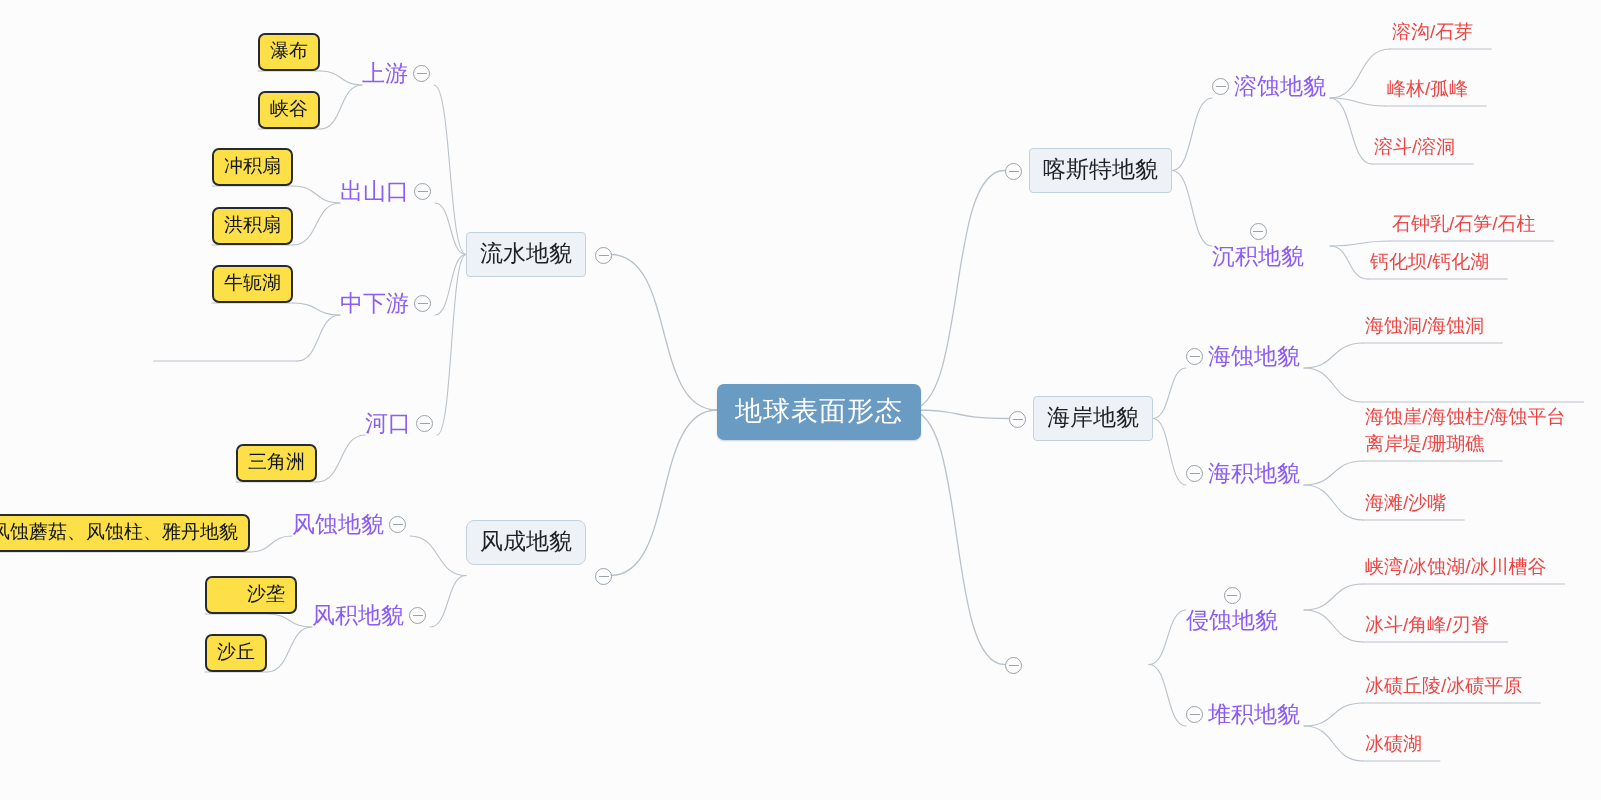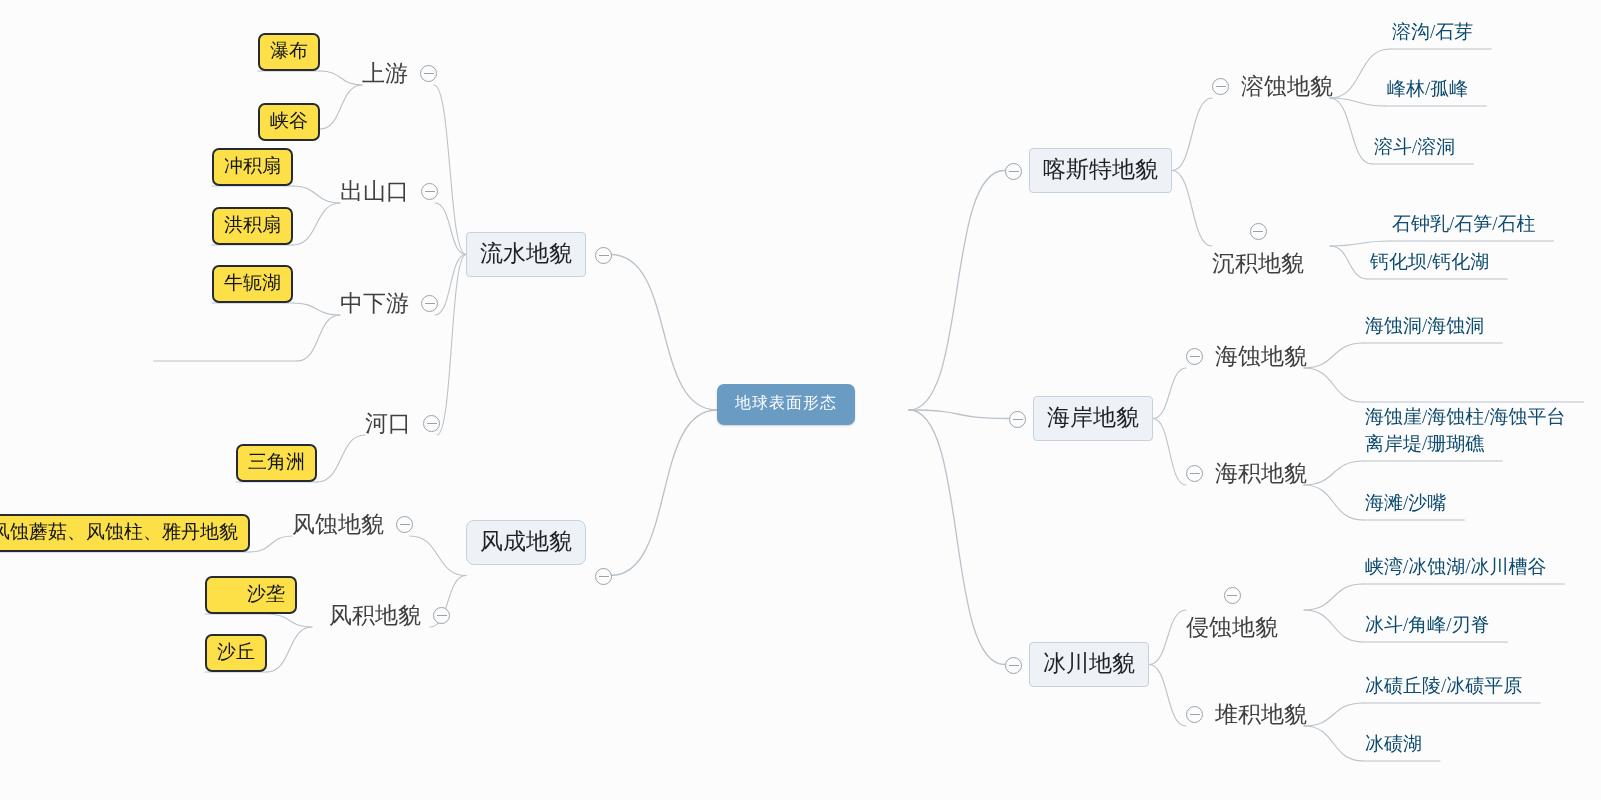--- a/index.html
+++ b/index.html
@@ -12,44 +12,44 @@
   }
   #canvas{position:absolute;left:0;top:0;width:1601px;height:800px;}
   svg#links{position:absolute;left:0;top:0;width:1601px;height:800px;pointer-events:none;}
   .node{position:absolute;white-space:nowrap;box-sizing:border-box;}
 
   
   .root{
     background:#6a9bc3;
     color:#ffffff;
     border-radius:7px;
-    font-size:16px;
+    font-size:27px;
     letter-spacing:1px;
     padding:9px 18px 11px 18px;
     box-shadow:0 1px 2px rgba(0,0,0,.18);
     display:flex;align-items:center;justify-content:center;
   }
 
   
   .lvl1{
     background:#eef2f6;
     border:1px solid #c2d2de;
     border-radius:4px;
     color:#1d2228;
     font-size:23px;
     padding:5px 13px 7px 13px;
     display:flex;align-items:center;justify-content:center;
   }
 
   
   .lvl2{
-    color:#404040;
+    color:#8b5cf6;
     font-size:23px;
     display:flex;align-items:center;
-    gap:12px;
+    gap:5px;
   }
   .lvl2 .lbl{line-height:1;}
 
   
   .collapse{
     width:15px;height:15px;
     border:1.3px solid #9aa3ab;
     border-radius:50%;
     position:relative;
     flex:0 0 auto;
@@ -68,24 +68,24 @@
     border-radius:7px;
     background:#fde047;
     color:#12161b;
     font-size:19px;
     padding:3px 10px 5px 10px;
     display:flex;align-items:center;justify-content:center;
   }
 
   
   .leaftext{
-    color:#0c4a6e;
+    color:#ef4444;
     font-size:19px;
     padding:0 2px 4px 2px;
-    display:flex;align-items:flex-end;font-family:Liberation Serif, serif;
+    display:flex;align-items:flex-end;
   }
 </style>
 </head>
 <body>
 
 <div id="canvas">
   <svg id="links" viewBox="0 0 1601 800" xmlns="http://www.w3.org/2000/svg">
       <path d="M 717 410 C 650.97 410, 676.53 254.5, 610.5 254.5" fill="none" stroke="#b9c2ca" stroke-width="1.3" stroke-linecap="round"></path>
       <path d="M 466 254.5 C 448.4 254.5, 451.6 85, 434 85" fill="none" stroke="#b9c2ca" stroke-width="1.1" stroke-linecap="round"></path>
       <path d="M 258 71 L 320 71" fill="none" stroke="#b9c2ca" stroke-width="1.1" stroke-linecap="round"></path>
@@ -153,21 +153,21 @@
 <div class="node root" style="left: 717px; top: 383.5px;">地球表面形态</div>
     <div class="node lvl1" style="left: 466px; top: 232px;">流水地貌</div>
     <div class="node" style="display: flex; align-items: center; left: 595px; top: 247px;">
       <div class="collapse"></div>
     </div>
     <div class="node lvl2" style="left: 362px; top: 62px;">
       <span class="lbl">上游</span>
       <div class="collapse"></div>
     </div>
     <div class="node leafbox" style="visibility: visible; left: 258px; top: 33px;">瀑布</div>
-    <div class="node leafbox" style="visibility: visible; left: 258px; top: 91px; margin-top: 12px;">峡谷</div>
+    <div class="node leafbox" style="visibility: visible; left: 258px; top: 91px;">峡谷</div>
     <div class="node lvl2" style="left: 340px; top: 180px;">
       <span class="lbl">出山口</span>
       <div class="collapse"></div>
     </div>
     <div class="node leafbox" style="visibility: visible; left: 212px; top: 148px;">冲积扇</div>
     <div class="node leafbox" style="visibility: visible; left: 212px; top: 207px;">洪积扇</div>
     <div class="node lvl2" style="left: 340px; top: 292px;">
       <span class="lbl">中下游</span>
       <div class="collapse"></div>
     </div>
@@ -179,21 +179,21 @@
     <div class="node leafbox" style="visibility: visible; left: 236px; top: 444px;">三角洲</div>
     <div class="node lvl1" style="left: 466px; top: 520px; border-radius: 8px;">风成地貌</div>
     <div class="node" style="display: flex; align-items: center; left: 595px; top: 568px;">
       <div class="collapse"></div>
     </div>
     <div class="node lvl2" style="left: 292px; top: 513px;">
       <span class="lbl">风蚀地貌</span>
       <div class="collapse"></div>
     </div>
     <div class="node leafbox" style="visibility: visible; left: -21px; top: 514px;">风蚀蘑菇、风蚀柱、雅丹地貌</div>
-    <div class="node lvl2" style="left: 329px; top: 604px;">
+    <div class="node lvl2" style="left: 312px; top: 604px;">
       <span class="lbl">风积地貌</span>
       <div class="collapse"></div>
     </div>
     <div class="node leafbox" style="visibility: visible; left: 205px; top: 576px; padding-left: 40px;">沙垄</div>
     <div class="node leafbox" style="visibility: visible; left: 205px; top: 634px;">沙丘</div>
     <div class="node lvl1" style="left: 1029px; top: 148px;">喀斯特地貌</div>
     <div class="node" style="display: flex; align-items: center; left: 1005px; top: 163px;">
       <div class="collapse"></div>
     </div>
     <div class="node lvl2" style="left: 1212px; top: 75px;">
@@ -218,21 +218,20 @@
       <span class="lbl">海蚀地貌</span>
     </div>
     <div class="node leaftext" style="left: 1363px; top: 313px;">海蚀洞/海蚀洞</div>
     <div class="node leaftext" style="left: 1363px; top: 372px; margin-top: 32px;">海蚀崖/海蚀柱/海蚀平台</div>
     <div class="node lvl2" style="left: 1186px; top: 462px;">
       <div class="collapse"></div>
       <span class="lbl">海积地貌</span>
     </div>
     <div class="node leaftext" style="left: 1363px; top: 431px;">离岸堤/珊瑚礁</div>
     <div class="node leaftext" style="left: 1363px; top: 490px;">海滩/沙嘴</div>
-    <div class="node lvl1" style="left: 1029px; top: 642px;">冰川地貌</div>
     <div class="node" style="display: flex; align-items: center; left: 1005px; top: 657px;">
       <div class="collapse"></div>
     </div>
     <div class="node lvl2" style="left: 1186px; top: 587px; flex-direction: column;">
       <div class="collapse"></div>
       <span class="lbl">侵蚀地貌</span>
     </div>
     <div class="node leaftext" style="left: 1363px; top: 554px;">峡湾/冰蚀湖/冰川槽谷</div>
     <div class="node leaftext" style="left: 1363px; top: 612px;">冰斗/角峰/刃脊</div>
     <div class="node lvl2" style="left: 1186px; top: 703px;">

